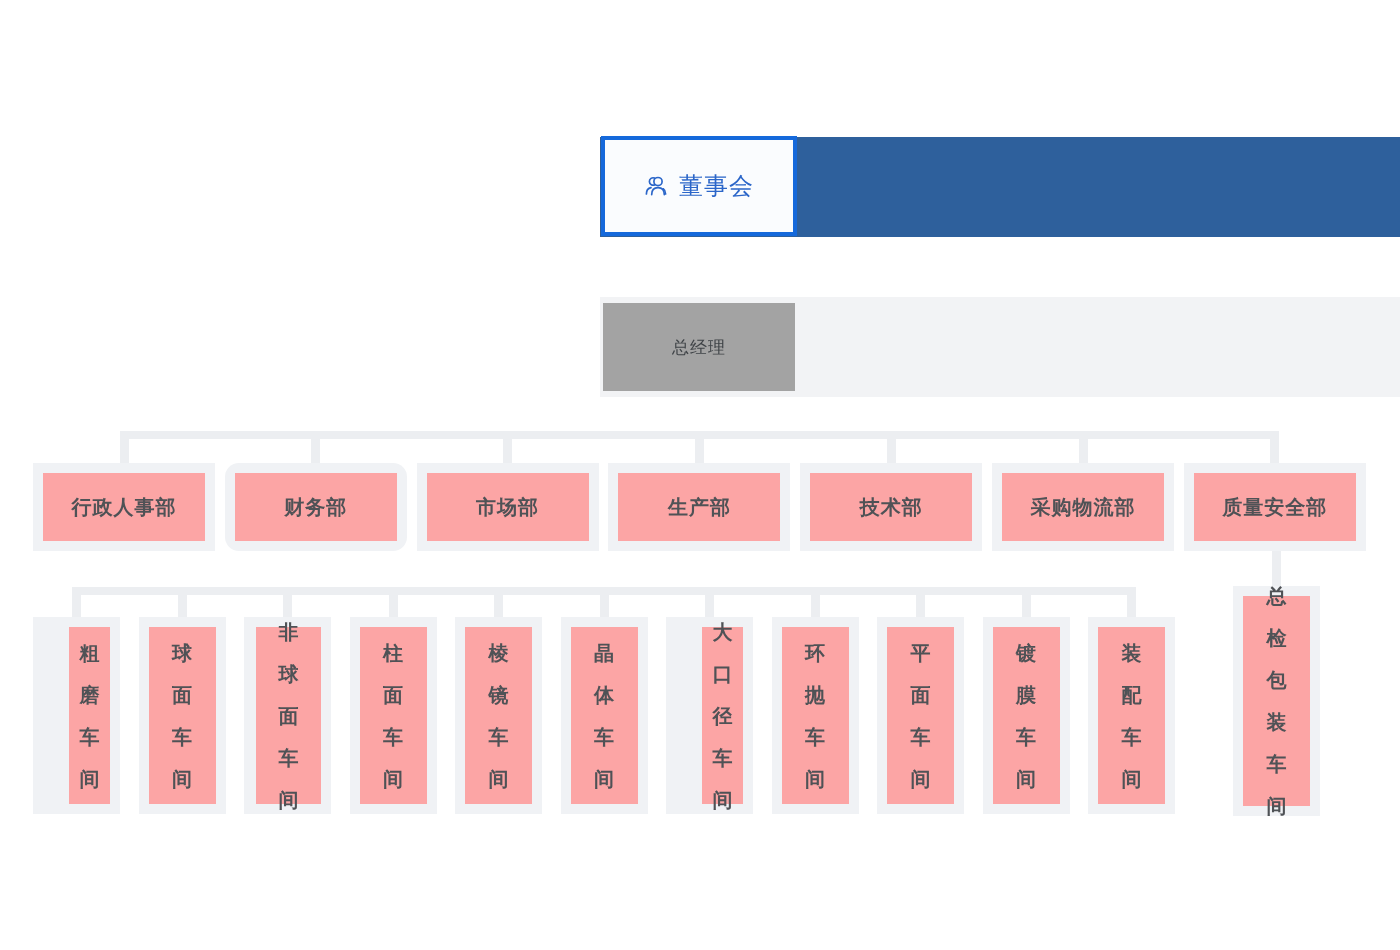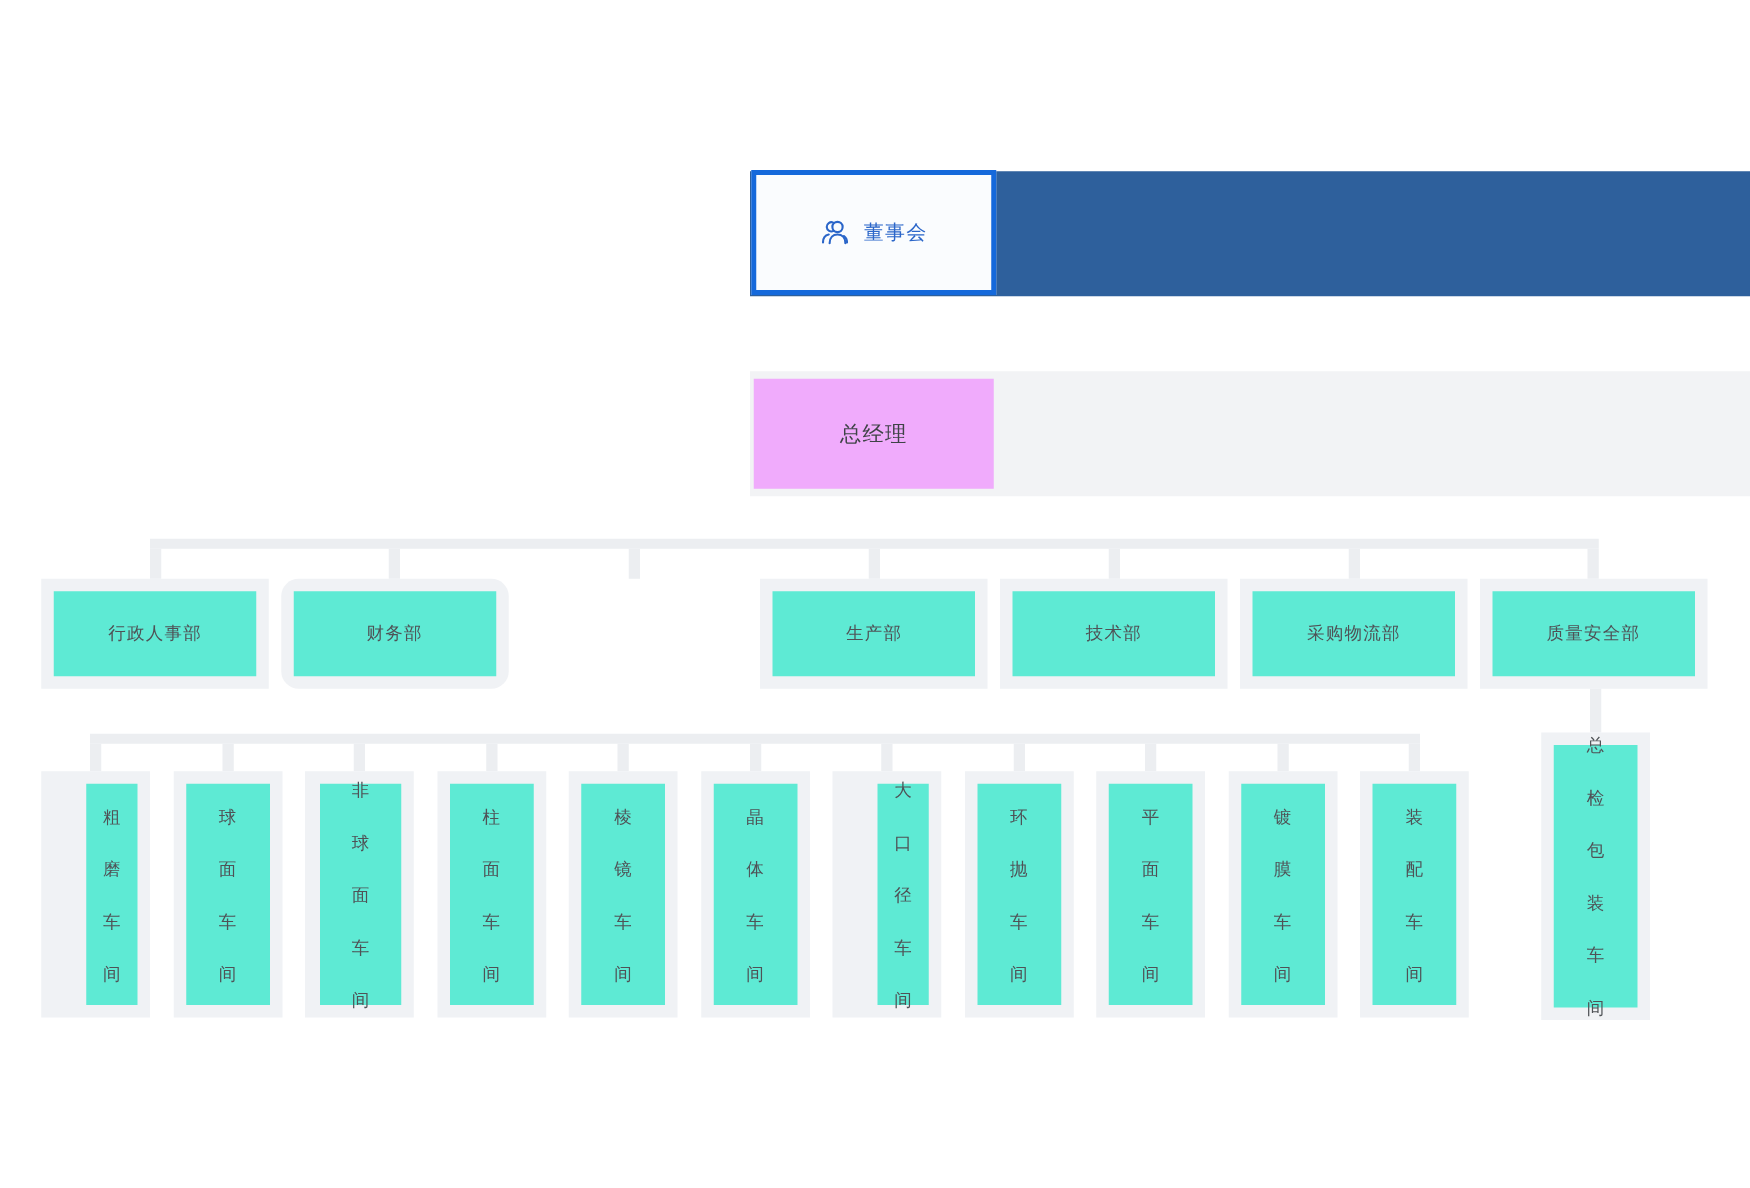--- a/index.html
+++ b/index.html
@@ -9,34 +9,34 @@
   }
   #chart{position:absolute;left:0;top:0;width:1400px;height:950px;}
   .hbar{position:absolute;}
   .bar-blue{background:#2E609C;}
   .bar-gray{background:#F2F3F5;}
   .connector{position:absolute;background:#ECEEF1;}
   .board-node{
     position:absolute;left:601px;top:136px;width:196px;height:100px;
     box-sizing:border-box;border:4px solid #1569DB;background:#FAFCFE;
     display:flex;align-items:center;justify-content:center;gap:11px;
-    color:#2B66C9;font-size:16px;letter-spacing:1px;cursor:pointer;
+    color:#2B66C9;font-size:24px;letter-spacing:1px;cursor:pointer;
   }
   .gm-node{
     position:absolute;left:603px;top:303px;width:192px;height:88px;
-    background:#f0abfc;display:flex;align-items:center;justify-content:center;
+    background:#a3a3a3;display:flex;align-items:center;justify-content:center;
     color:#3F4347;font-size:17px;letter-spacing:1px;cursor:pointer;
   }
   .node-frame{
     position:absolute;background:#F0F2F5;padding:10px;box-sizing:border-box;
   }
   .node-inner{
-    width:100%;height:100%;background:#5eead4;
+    width:100%;height:100%;background:#fca5a5;
     display:flex;align-items:center;justify-content:center;
-    color:#4F5256;font-size:14px;letter-spacing:1px;cursor:pointer;
+    color:#4F5256;font-size:20px;letter-spacing:1px;cursor:pointer;font-weight:bold;
   }
   .vtext{
     display:block;width:1.1em;line-height:42px;letter-spacing:0;
     word-break:break-all;text-align:center;
   }
   .team-icon{display:inline-block;width:24px;height:22px;}
 </style>
 </head>
 <body>
 
@@ -72,20 +72,25 @@
     <div class="connector" style="left: 1078.5px; top: 439px; width: 9px; height: 24px;"></div>
     <div class="connector" style="left: 1270.3px; top: 439px; width: 9px; height: 24px;"></div>
     <div class="node-frame" style="left: 33px; top: 463px; width: 182px; height: 88px;">
       <div class="node-inner">
         <span>行政人事部</span>
       </div>
     </div>
     <div class="node-frame" style="left: 224.8px; top: 463px; width: 182px; height: 88px; border-radius: 14px;">
       <div class="node-inner">
         <span>财务部</span>
+      </div>
+    </div>
+    <div class="node-frame" style="left: 416.6px; top: 463px; width: 182px; height: 88px;">
+      <div class="node-inner">
+        <span>市场部</span>
       </div>
     </div>
     <div class="node-frame" style="left: 608.4px; top: 463px; width: 182px; height: 88px;">
       <div class="node-inner">
         <span>生产部</span>
       </div>
     </div>
     <div class="node-frame" style="left: 800.2px; top: 463px; width: 182px; height: 88px;">
       <div class="node-inner">
         <span>技术部</span>

